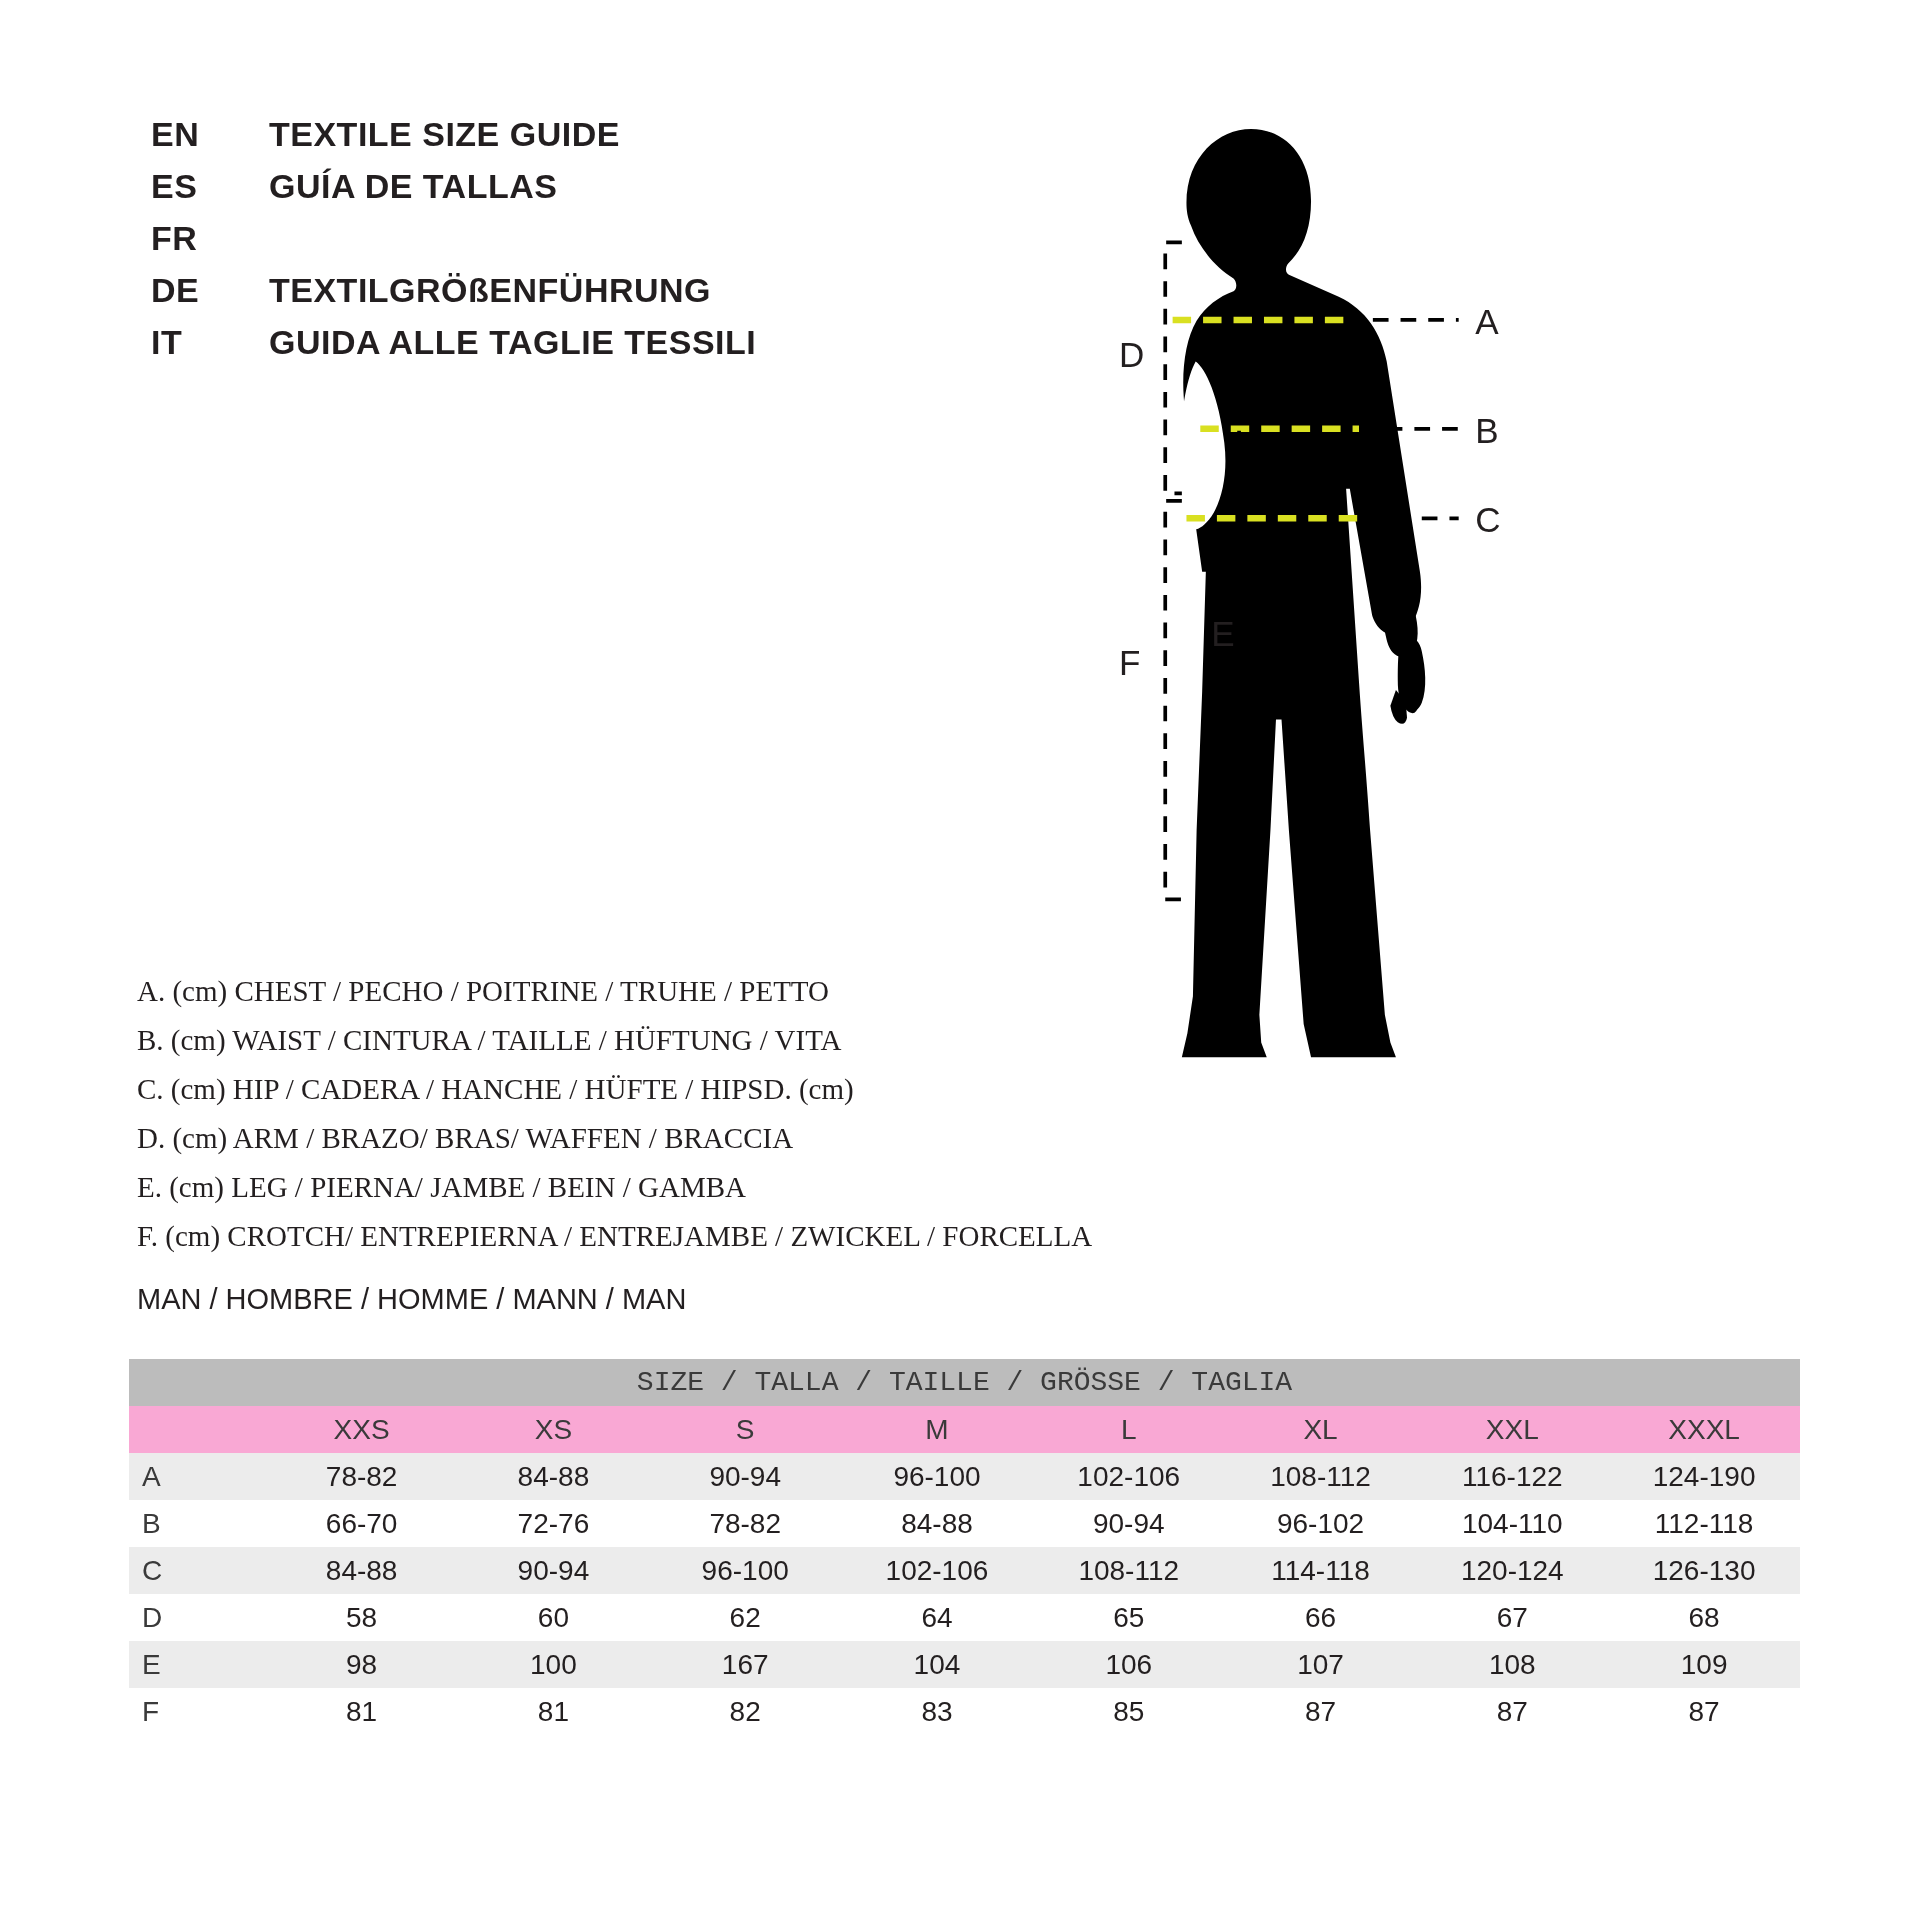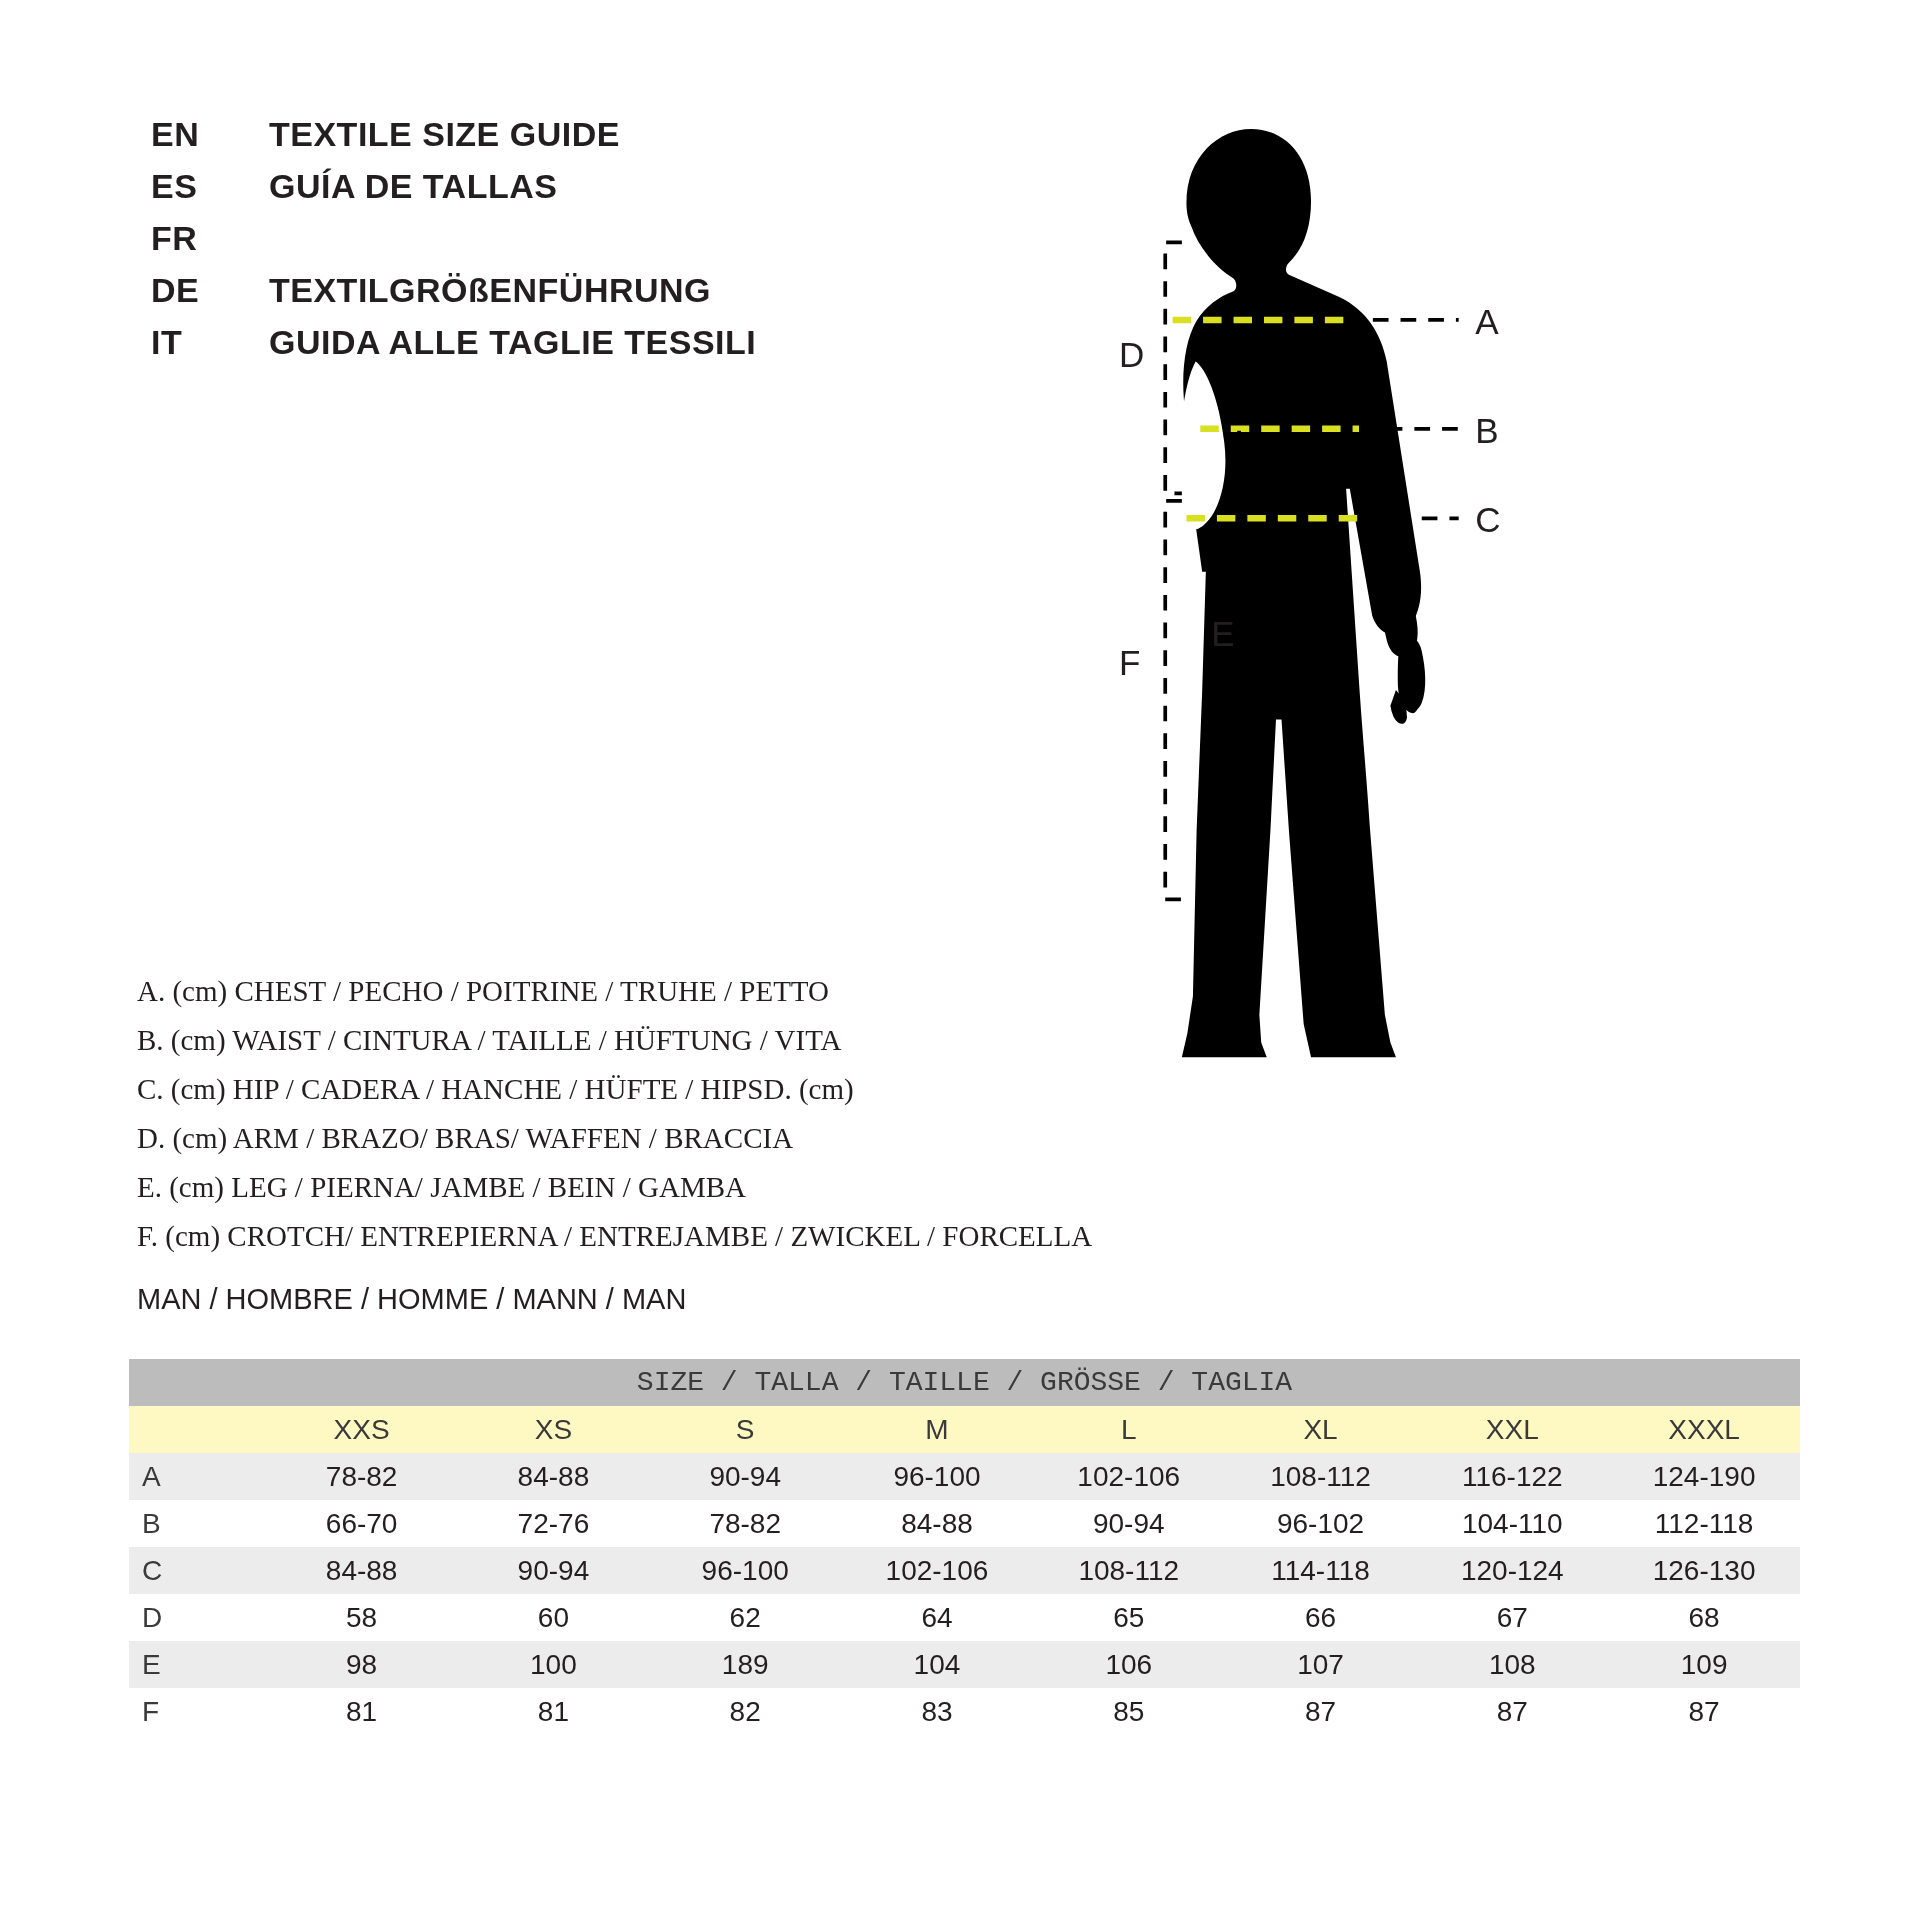--- a/index.html
+++ b/index.html
@@ -94,21 +94,21 @@
   .row-title td {
     background: #bcbcbc;
     text-align: left;
     padding-left: 13px;
     font-size: 28px;
     color: #3a3a3a;
     height: 49px;
     font-family: Liberation Mono, monospace;
   }
   .row-head td {
-    background: #fef9c3;
+    background: #f9a8d4;
     color: #3a3a3a;
   }
   .row-shade td {
     background: #ececec;
   }
   .row-plain td {
     background: #ffffff;
   }
   .col-label {
     text-align: left !important;
@@ -340,21 +340,21 @@
         <td>65</td>
         <td>66</td>
         <td>67</td>
         <td>68</td>
       </tr>
 
       <tr class="row-shade">
         <td class="col-label">E</td>
         <td>98</td>
         <td>100</td>
-        <td>189</td>
+        <td>167</td>
         <td>104</td>
         <td>106</td>
         <td>107</td>
         <td>108</td>
         <td>109</td>
       </tr>
 
       <tr class="row-plain">
         <td class="col-label">F</td>
         <td>81</td>

